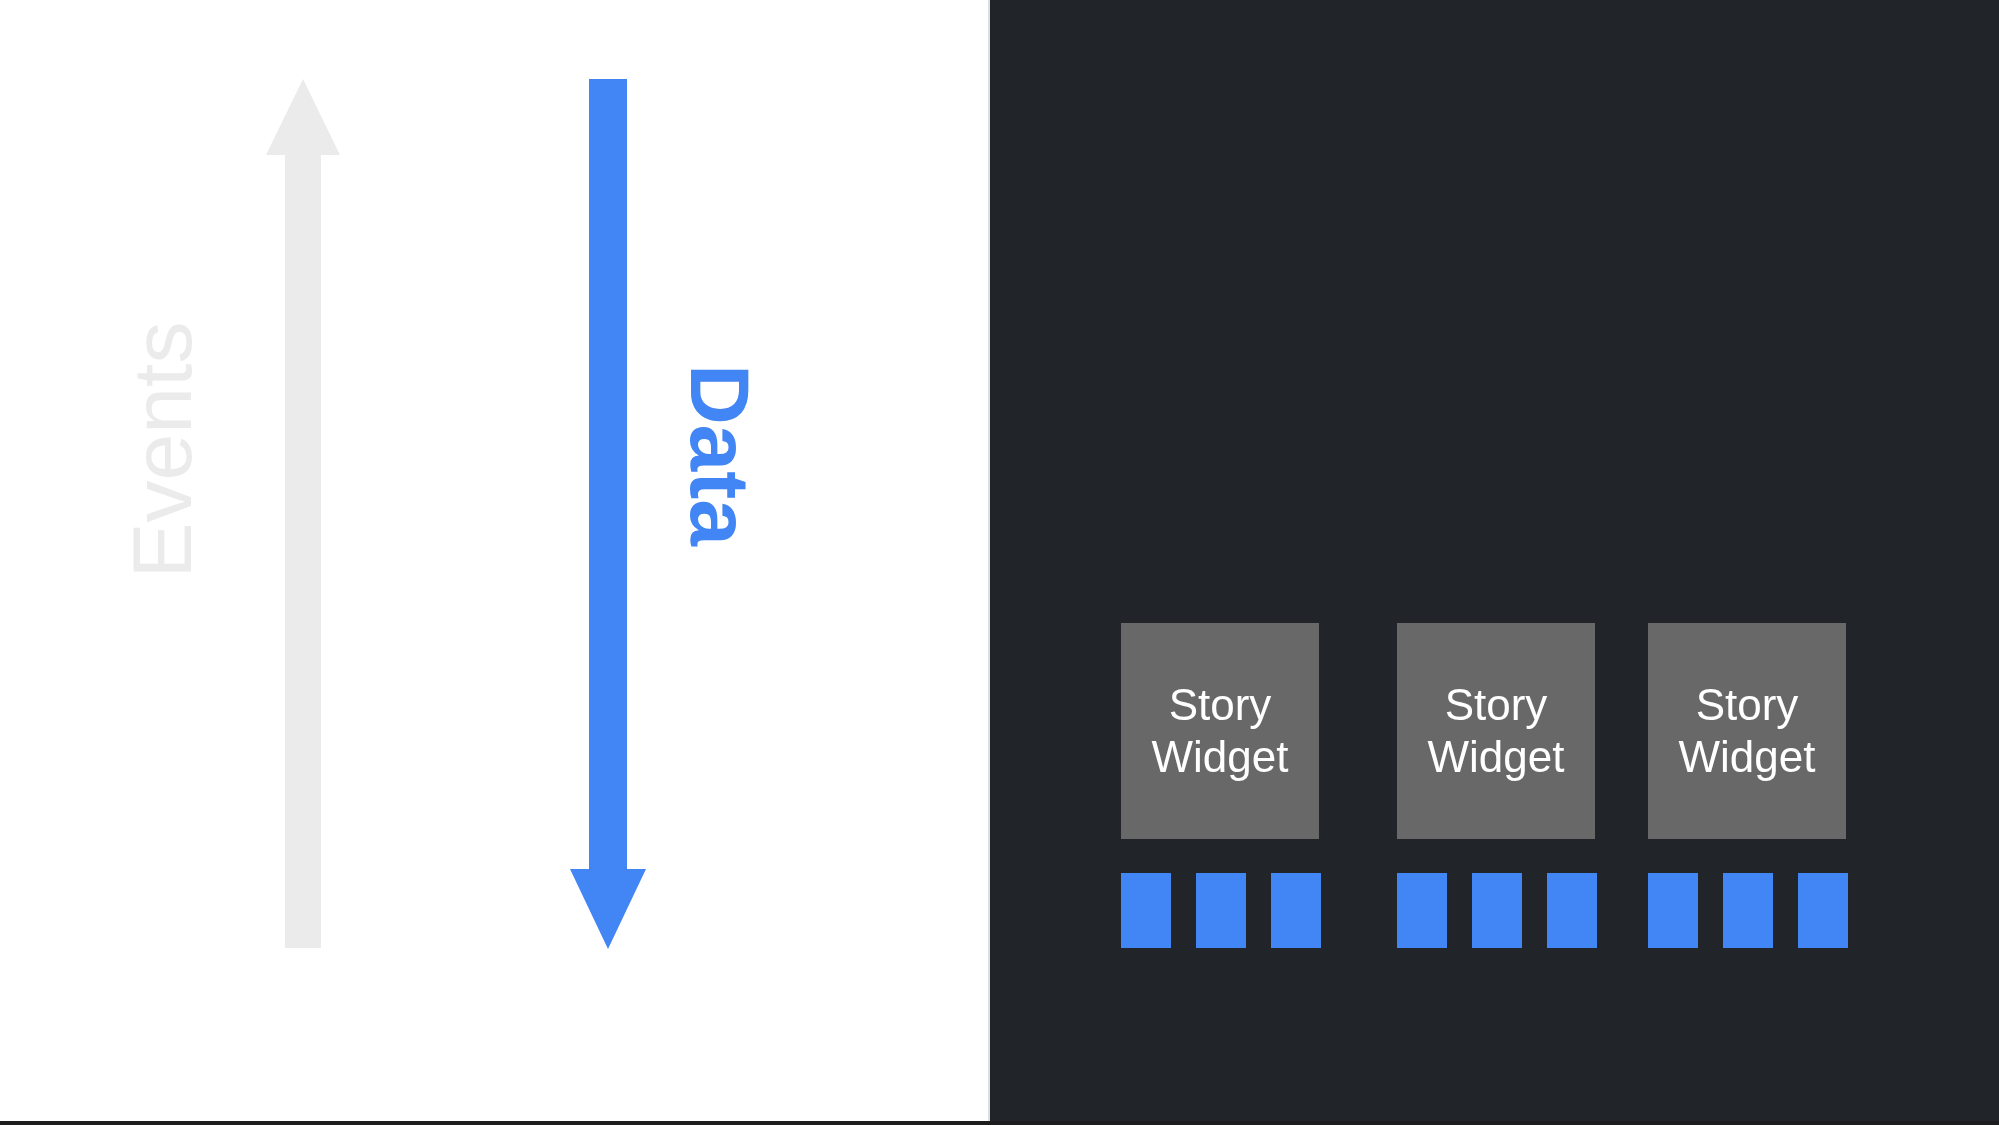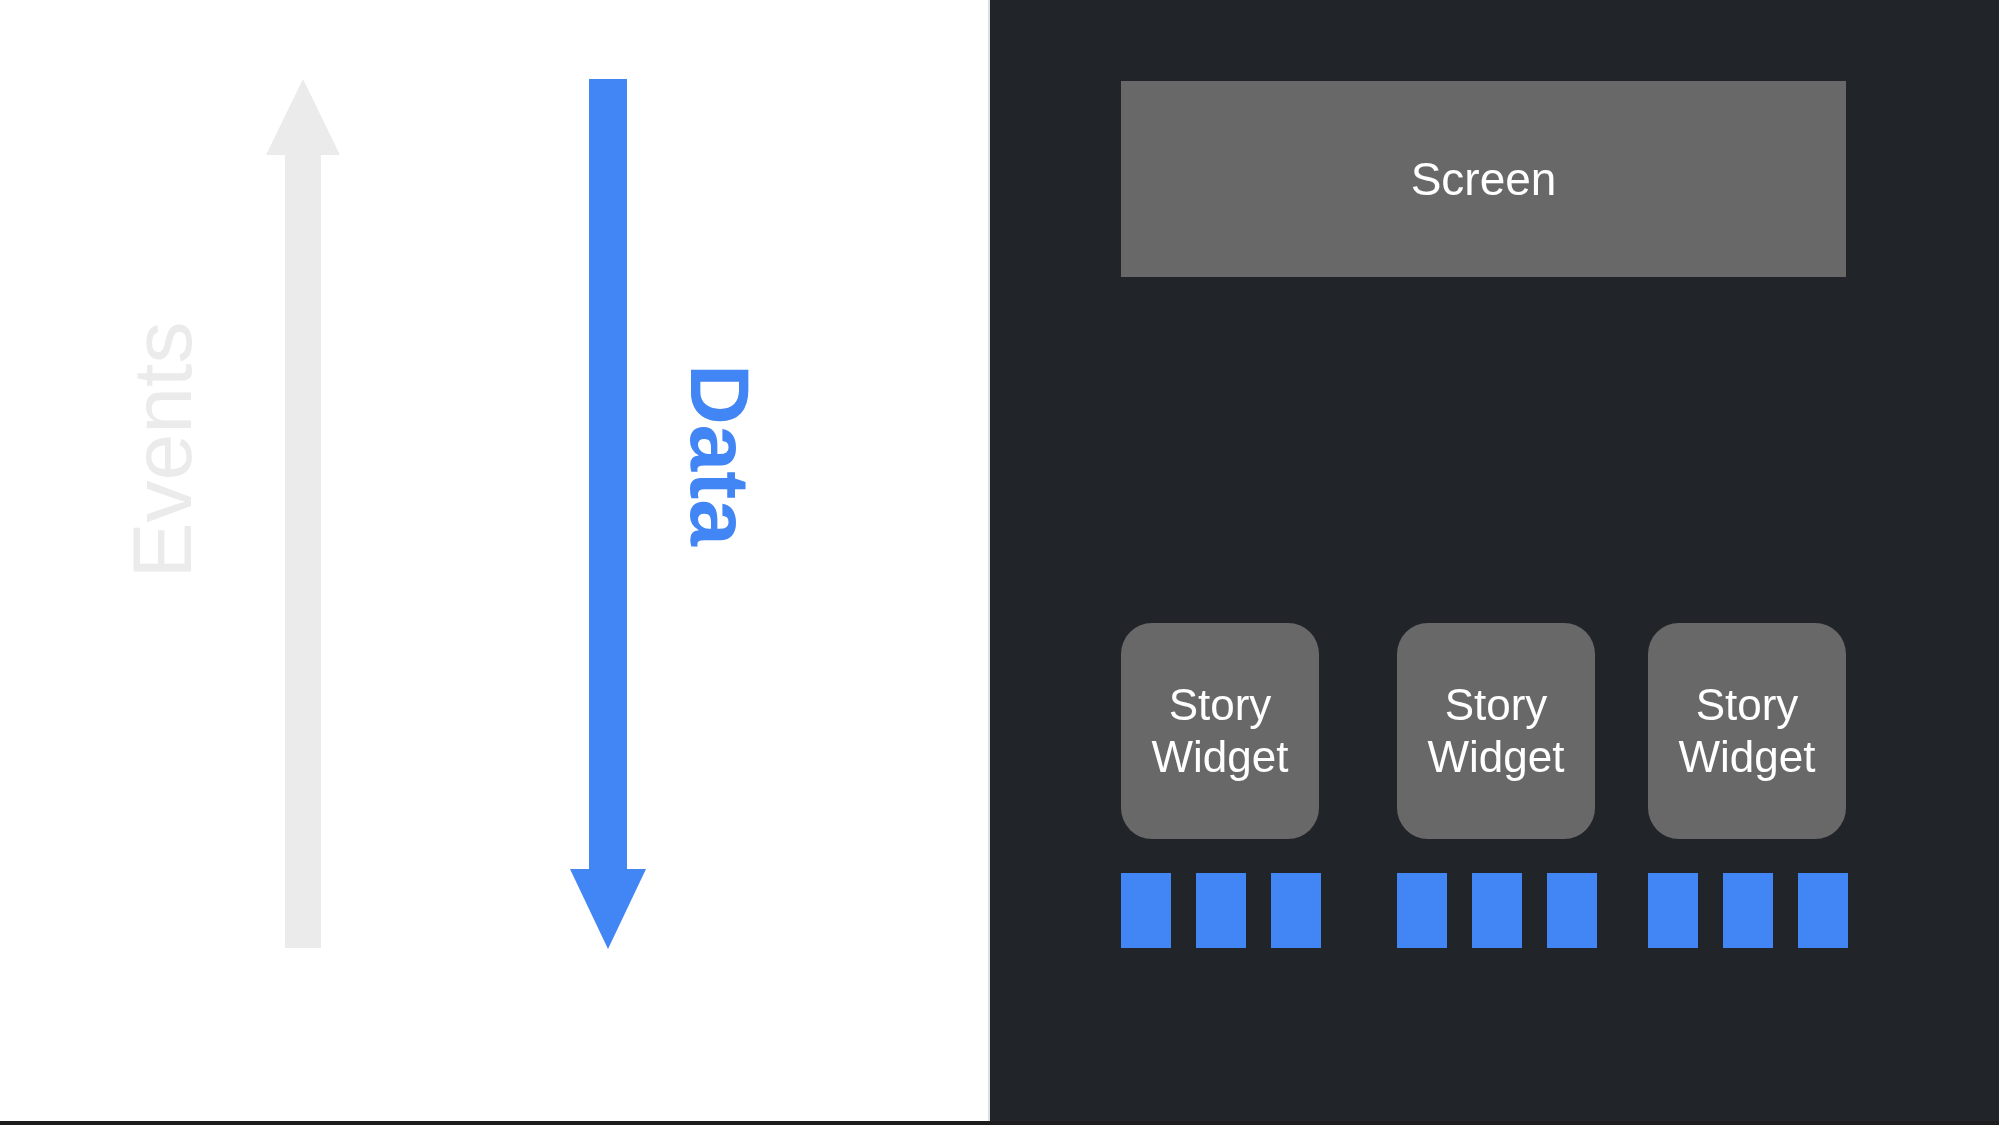--- a/index.html
+++ b/index.html
@@ -125,21 +125,20 @@
     top: 342px;
     width: 725px;
     height: 213px;
   }
 
   .widget-box {
     top: 623px;
     width: 198px;
     height: 216px;
     font-size: 44px;
-    border-radius: 31px;
   }
   #widget-0 { left: 131px; }
   #widget-1 { left: 407px; }
   #widget-2 { left: 658px; }
 
   .chip-group {
     position: absolute;
     top: 873px;
     height: 75px;
     display: flex;
@@ -183,21 +182,20 @@
       </svg>
     </div>
 
     <div class="vlabel" id="events-label">Events</div>
 
     <div class="vlabel" id="data-label">Data</div>
   </div>
 
   <div id="right-panel">
 
-    <div class="box" id="box-screen">Screen</div>
 
 
     <div class="box widget-box" id="widget-0">
       <span>
         <span>Story</span><br>
         <span>Widget</span>
       </span>
     </div>
 
     <div class="box widget-box" id="widget-1">

